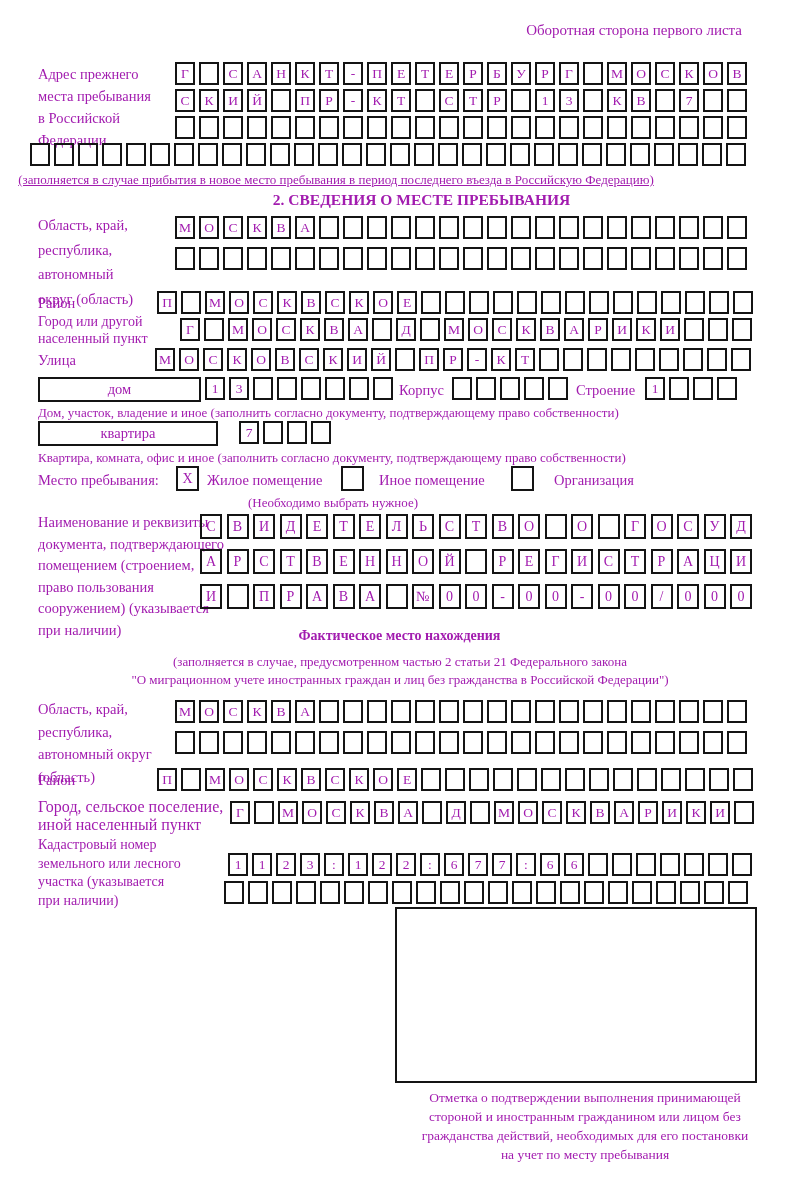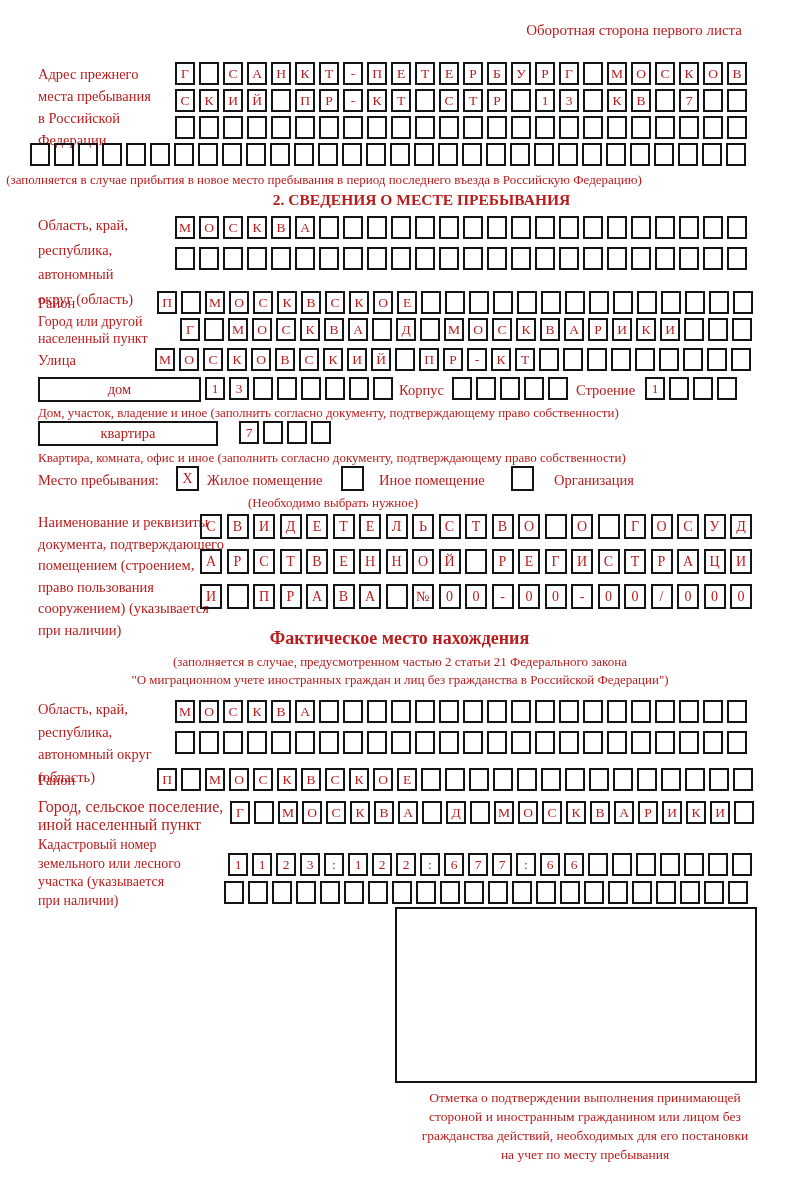--- a/index.html
+++ b/index.html
@@ -1,19 +1,19 @@
 <!DOCTYPE html>
 <html><head>
 <meta charset="utf-8">
 <style>
   * { margin:0; padding:0; box-sizing:border-box; }
   html,body { background:#ffffff; }
   .sheet {
     position:relative; width:800px; height:1180px; margin:0 auto;
-    background:#ffffff; color:#b91c1c;
+    background:#ffffff; color:#a21caf;
     font-family:"Liberation Serif","DejaVu Serif",serif;
     overflow:hidden;
   }
   .abs { position:absolute; }
   .label { font-size:14.5px; line-height:21px; }
   .caption { font-size:13px; line-height:17px; }
   .title { font-weight:bold; font-size:15.5px;padding-left:43px; }
   .center { text-align:center; }
   .cellrow { position:absolute; display:flex; }
   .cell {
@@ -149,21 +149,21 @@
       <span class="cell"></span>
       <span class="cell"></span>
       <span class="cell"></span>
       <span class="cell"></span>
       <span class="cell"></span>
       <span class="cell"></span>
       <span class="cell"></span>
       <span class="cell"></span>
       <span class="cell"></span>
     </div>
-  <div class="abs caption center" style="left:0; width:648px; top:171px;">(заполняется в случае прибытия в новое место пребывания в период последнего въезда в Российскую Федерацию)</div>
+  <div class="abs caption center" style="left:12px; width:648px; top:171px;text-decoration:underline;">(заполняется в случае прибытия в новое место пребывания в период последнего въезда в Российскую Федерацию)</div>
 
   <div class="abs title center" style="left:0; width:800px; top:191px;">2. СВЕДЕНИЯ О МЕСТЕ ПРЕБЫВАНИЯ</div>
 
   <div class="abs label label-lines" style="left:38px; top:213px; line-height:24.5px;">
       <div>Область, край,</div>
       <div>республика,</div>
       <div>автономный</div>
       <div>округ (область)</div>
     </div>
   <div class="cellrow" style="left:175px; top:216px;">
@@ -425,21 +425,21 @@
       <span class="cell">0</span>
       <span class="cell">-</span>
       <span class="cell">0</span>
       <span class="cell">0</span>
       <span class="cell">/</span>
       <span class="cell">0</span>
       <span class="cell">0</span>
       <span class="cell">0</span>
     </div>
 
-  <div class="abs title center" style="left:0; width:756px; top:628px; font-size:18px;">Фактическое место нахождения</div>
+  <div class="abs title center" style="left:0; width:756px; top:628px; font-size:14px;">Фактическое место нахождения</div>
   <div class="abs caption center" style="left:0; width:800px; top:653px;">(заполняется в случае, предусмотренном частью 2 статьи 21 Федерального закона</div>
   <div class="abs caption center" style="left:0; width:800px; top:671px;">"О миграционном учете иностранных граждан и лиц без гражданства в Российской Федерации")</div>
 
   <div class="abs label label-lines" style="left:38px; top:698px; line-height:22.5px;">
       <div>Область, край,</div>
       <div>республика,</div>
       <div>автономный округ</div>
       <div>(область)</div>
     </div>
   <div class="cellrow" style="left:175px; top:700px;">

